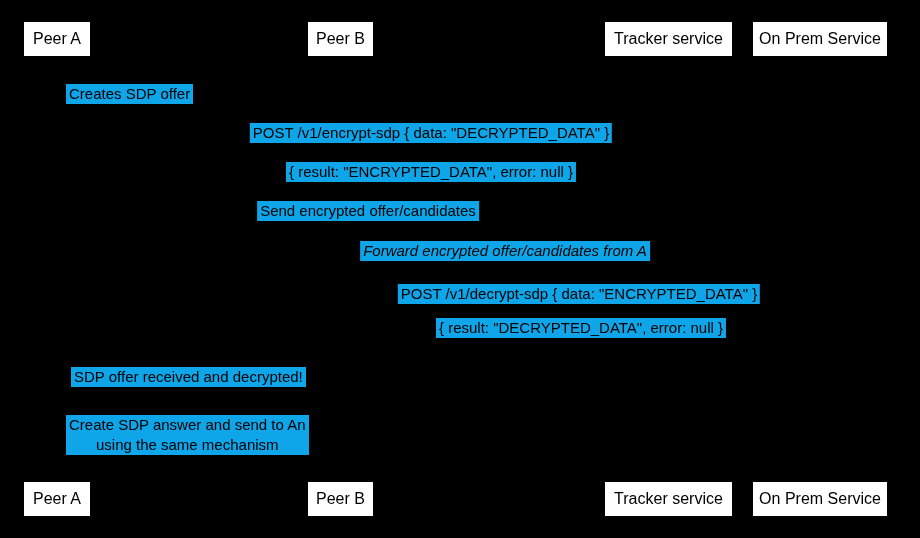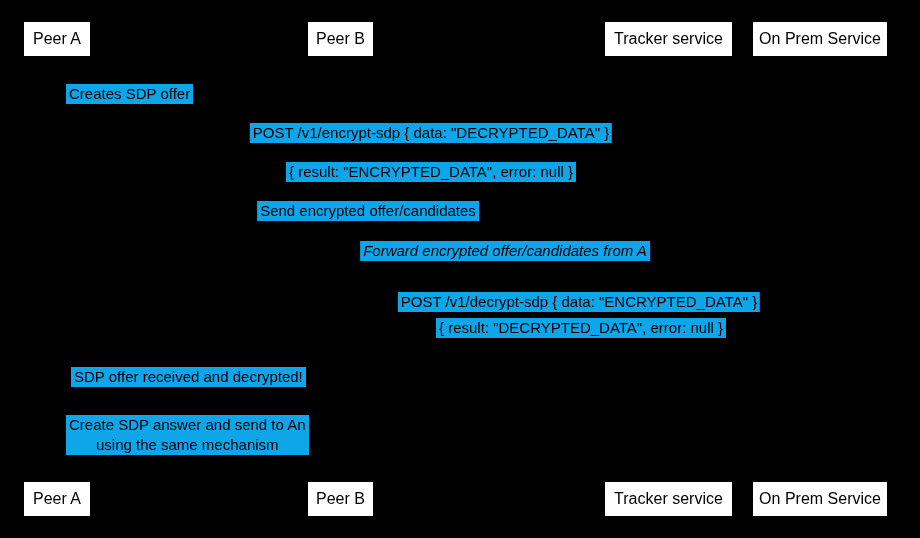--- a/index.html
+++ b/index.html
@@ -70,21 +70,21 @@
   <div class="msg" style="left:66px; top:84px;">Creates SDP offer</div>
 
   <div class="msg centered" style="left:431px; top:123px;">POST /v1/encrypt-sdp { data: "DECRYPTED_DATA" }</div>
 
   <div class="msg centered" style="left:431px; top:162px;">{ result: "ENCRYPTED_DATA", error: null }</div>
 
   <div class="msg centered" style="left:368px; top:201px;">Send encrypted offer/candidates</div>
 
   <div class="msg centered" style="left:505px; top:241px;font-style:italic;">Forward encrypted offer/candidates from A</div>
 
-  <div class="msg centered" style="left:579px; top:292px;">POST /v1/decrypt-sdp { data: "ENCRYPTED_DATA" }</div>
+  <div class="msg centered" style="left:579px; top:284px;">POST /v1/decrypt-sdp { data: "ENCRYPTED_DATA" }</div>
 
   <div class="msg centered" style="left:581px; top:318px;">{ result: "DECRYPTED_DATA", error: null }</div>
 
   <div class="msg" style="left:71px; top:367px;">SDP offer received and decrypted!</div>
 
   <div class="msg multiline" style="left:66px; top:415px;">
     <div>Create SDP answer and send to An</div>
     <div>using the same mechanism</div>
   </div>
 

